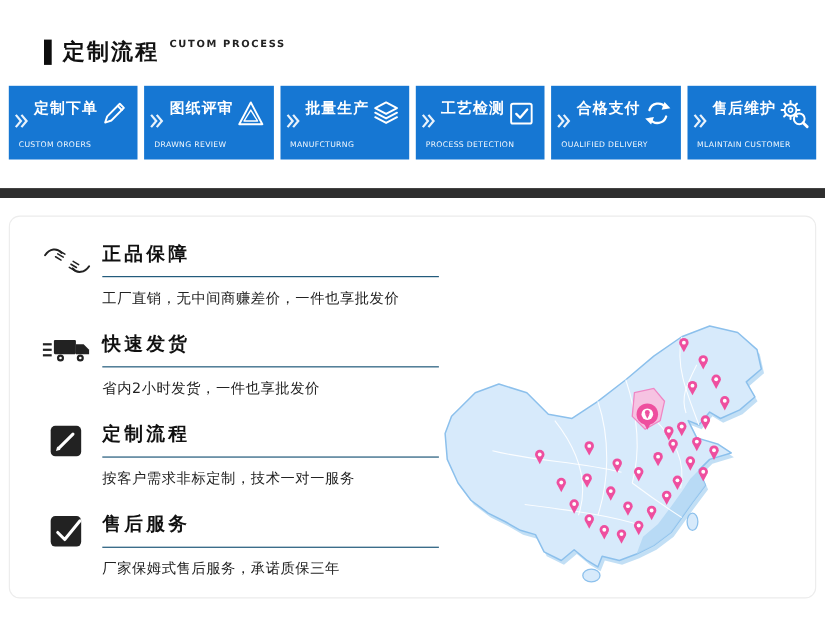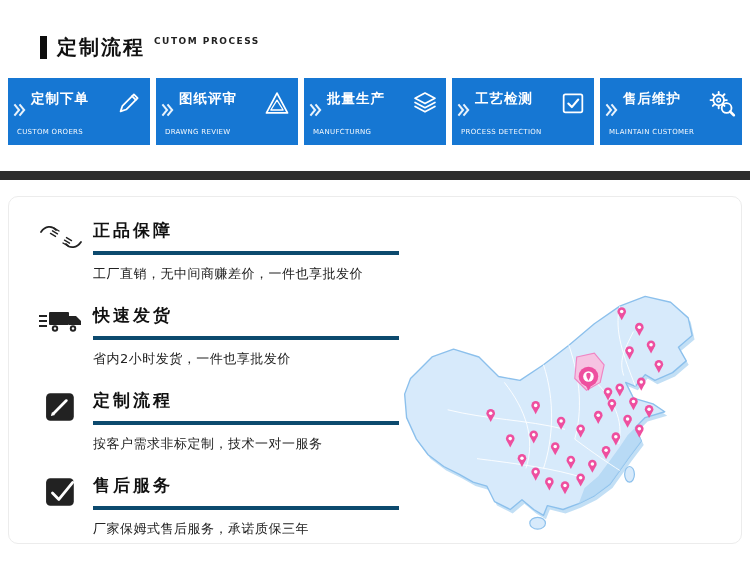--- a/index.html
+++ b/index.html
@@ -33,21 +33,21 @@
   
   .features{position:absolute;left:30px;top:22px;width:372px;}
   .feature{position:relative;margin-bottom:21px;min-height:57px;}
   .f-icon{position:absolute;left:0;top:2px;width:44px;height:32px;overflow:visible;}
   .f-icon .s{fill:none;stroke:#222;stroke-width:1.8;stroke-linecap:round;stroke-linejoin:round;}
   .f-icon .f{fill:#222;stroke:none;}
   .f-icon .w{fill:none;stroke:#fff;stroke-width:2.6;stroke-linecap:round;stroke-linejoin:round;}
   .f-icon .wf{fill:#fff;stroke:none;}
   .f-body{margin-left:54px;}
   .f-title{font-size:17px;font-weight:bold;letter-spacing:3px;color:#111;
-           padding-bottom:9px;border-bottom:4px solid #0c4a6e;width:306px;}
+           padding-bottom:9px;border-bottom:1px solid #0c4a6e;width:306px;}
   .f-desc{font-size:13px;color:#222;margin-top:10px;letter-spacing:.5px;white-space:nowrap;}
 
   
   .map{position:absolute;left:380px;top:64px;width:352px;height:278px;}
   .map svg{width:100%;height:100%;overflow:visible;}
   .china-shadow{fill:var(--coast_shade,#b3d7f3);opacity:.8;}
   .china{fill:var(--map_fill,#d7eafb);stroke:var(--map_stroke,#8cc0ec);stroke-width:1.4;stroke-linejoin:round;}
   .island{fill:var(--map_fill,#d7eafb);stroke:var(--map_stroke,#8cc0ec);stroke-width:1.2;}
   .prov path{fill:none;stroke:#fff;stroke-width:1;opacity:.9;}
   .coast{fill:var(--coast_shade,#b3d7f3);opacity:.85;stroke:none;}
@@ -116,20 +116,34 @@
           <polyline points="7,2 12,8 7,14"></polyline>
         </svg>
       <div class="step-cn">工艺检测</div>
       <div class="step-en">PROCESS DETECTION</div>
       <svg class="step-icon" viewBox="0 0 24 24">
         <rect class="s" x="4" y="4.5" width="16" height="15.5" rx="1.5"></rect>
         <path class="s" style="stroke-width:1.8" d="M8 12.5 L11 15.5 L16.5 9"></path>
       </svg>
     </div>
 
+    <div class="step">
+      <svg class="chev" viewBox="0 0 14 16">
+          <polyline points="1.5,2 6.5,8 1.5,14"></polyline>
+          <polyline points="7,2 12,8 7,14"></polyline>
+        </svg>
+      <div class="step-cn">合格支付</div>
+      <div class="step-en">OUALIFIED DELIVERY</div>
+      <svg class="step-icon" viewBox="0 0 24 24">
+        <path class="s" style="stroke-width:1.8" d="M5.5 9.5 A7 7 0 0 1 18 7.5"></path>
+        <path class="f" d="M17.2 3.2 L21.8 8.0 L15.0 9.2 Z"></path>
+        <path class="s" style="stroke-width:1.8" d="M18.5 14.5 A7 7 0 0 1 6 16.5"></path>
+        <path class="f" d="M6.8 20.8 L2.2 16.0 L9.0 14.8 Z"></path>
+      </svg>
+    </div>
 
     <div class="step">
       <svg class="chev" viewBox="0 0 14 16">
           <polyline points="1.5,2 6.5,8 1.5,14"></polyline>
           <polyline points="7,2 12,8 7,14"></polyline>
         </svg>
       <div class="step-cn">售后维护</div>
       <div class="step-en">MLAINTAIN CUSTOMER</div>
       <svg class="step-icon" viewBox="0 0 24 24">
         <circle class="s" cx="10" cy="9.5" r="4.6"></circle>

